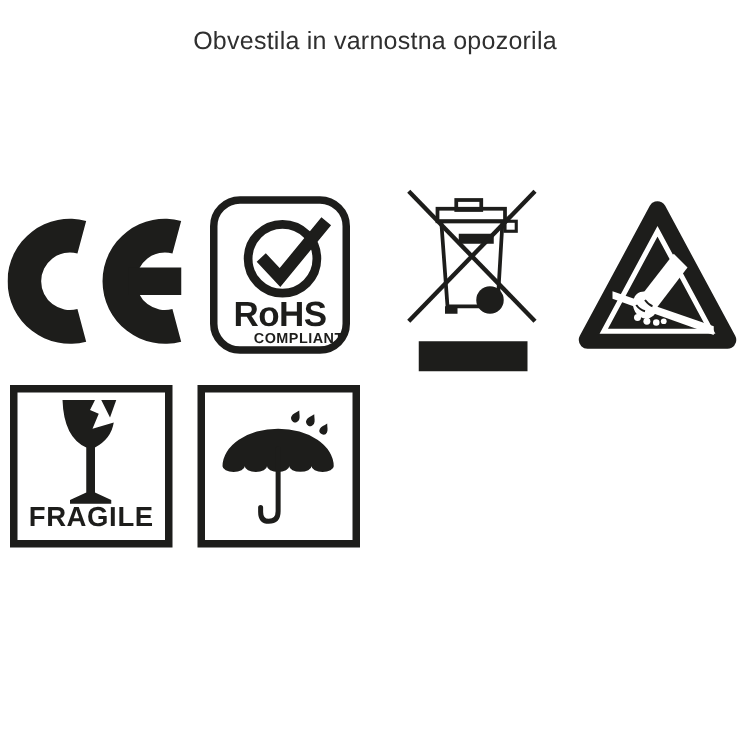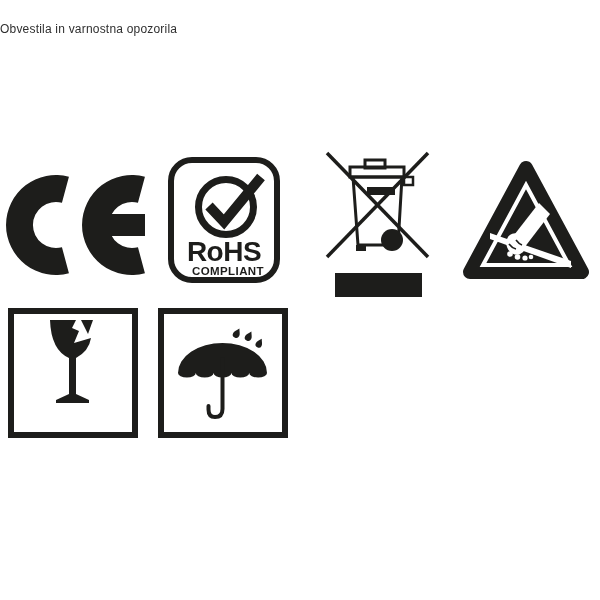--- a/index.html
+++ b/index.html
@@ -1,37 +1,37 @@
 <!DOCTYPE html>
 <html><head>
 <meta charset="utf-8">
 <style>
   html,body{margin:0;padding:0;background:#ffffff;}
   .stage{
     position:relative;width:600px;height:600px;background:#ffffff;overflow:hidden;
     font-family:"Liberation Sans","DejaVu Sans",sans-serif;
   }
   .page-title{
-    position:absolute;top:22px;left:0;width:600px;text-align:left;
-    font-size:12px;font-weight:400;color:#2f2f2f;letter-spacing:.2px;margin:0;
+    position:absolute;top:22px;left:0;width:600px;text-align:center;
+    font-size:20px;font-weight:400;color:#2f2f2f;letter-spacing:.2px;margin:0;
   }
   .sym{position:absolute;}
   svg{display:block;}
   
   .rohs-badge{
     position:absolute;left:168px;top:157px;width:112px;height:126px;
     border:6px solid #1d1d1b;border-radius:24px;box-sizing:border-box;background:#fff;
   }
   .rohs-badge svg{position:absolute;left:0;top:0;}
   .rohs-title{
     position:absolute;left:0;top:75px;width:100px;text-align:center;
     font-size:28px;font-weight:700;color:#1d1d1b;line-height:1;letter-spacing:-.5px;
   }
   .rohs-sub{
-    position:absolute;left:4px;top:103px;width:100px;text-align:center;
+    position:absolute;left:15px;top:103px;width:100px;text-align:center;
     font-size:11.5px;font-weight:700;color:#1d1d1b;letter-spacing:.4px;line-height:1;
   }
   
   .pict-box{
     position:absolute;width:130px;height:130px;border:6px solid #1d1d1b;
     box-sizing:border-box;background:#fff;
   }
   .fragile-box{left:8px;top:308px;}
   .dry-box{left:158px;top:308px;}
   .pict-box svg{position:absolute;left:0;top:0;}
@@ -100,20 +100,21 @@
     </svg>
   </div>
 
   <div class="pict-box fragile-box">
     <svg width="118" height="90" viewBox="0 0 118 90">
       <path fill="#1d1d1b" d="M36,6 L62,6 L58,14 L65,17 L60,29 L77,24
         Q75,37 62,44 L62,80 L75,86 L75,89 L42,89 L42,86 L55,80 L55,44
         Q37,36 36,6 Z"></path>
       <polygon points="67,6 79,6 74,20" fill="#1d1d1b"></polygon>
     </svg>
+    <div class="fragile-label">FRAGILE</div>
   </div>
 
   <div class="pict-box dry-box">
     <svg width="118" height="118" viewBox="0 0 118 118">
       <path fill="#1d1d1b" d="M14,59 A44.5,30 0 0 1 103,59
         A8.9,4.5 0 0 1 85.2,59 A8.9,4.5 0 0 1 67.4,59
         A8.9,4.5 0 0 1 49.6,59 A8.9,4.5 0 0 1 31.8,59
         A8.9,4.5 0 0 1 14,59 Z"></path>
       <path d="M58.5,45 L58.5,95 Q58.5,103 51,103 Q44.5,103 44.5,95.5 L44.5,92" fill="none" stroke="#1d1d1b" stroke-width="4" stroke-linecap="round"></path>
       <g fill="#1d1d1b">

